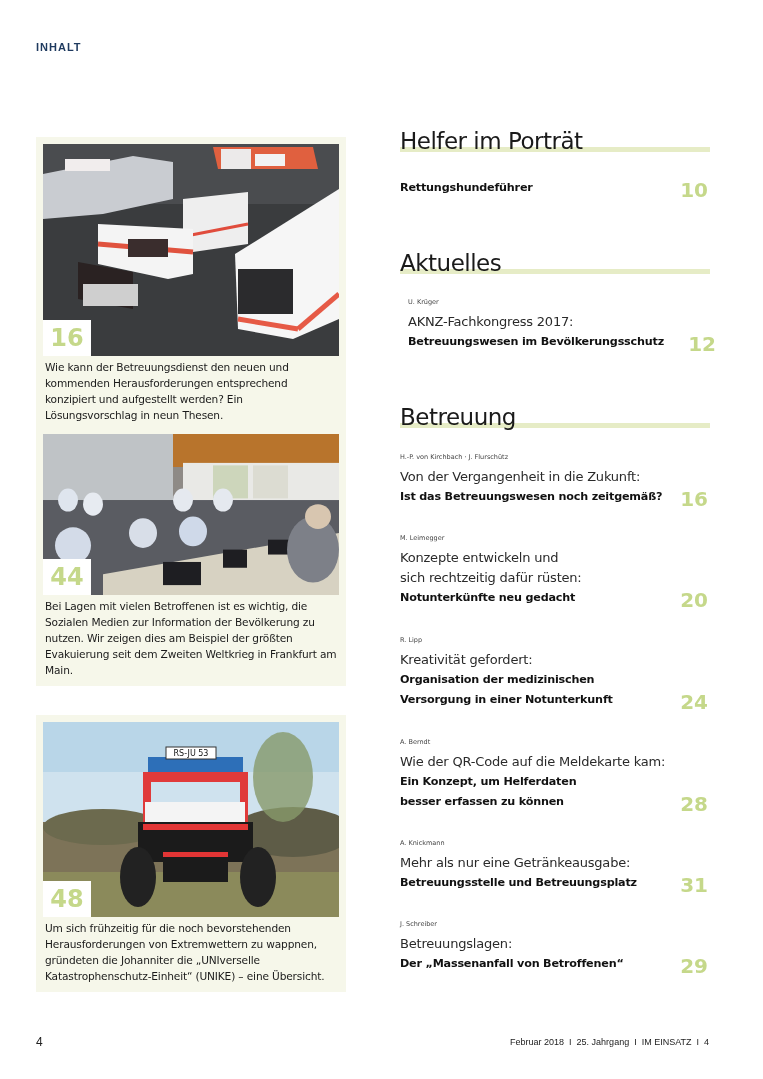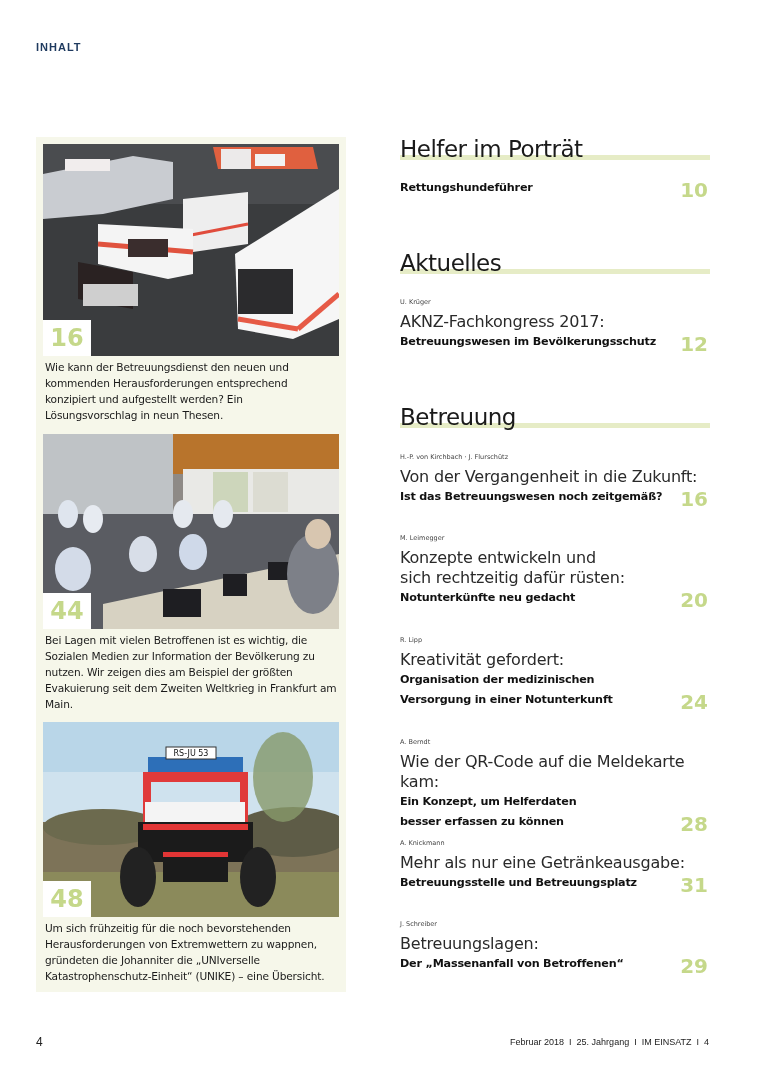--- a/index.html
+++ b/index.html
@@ -39,21 +39,21 @@
     color: #1a1a1a; letter-spacing: -0.5px; line-height: 30px; position: relative; z-index: 2;
   }
   .cat .rule {
     position: absolute; left: 0; right: 0; height: 5px; background: #e6ecc6; top: 21px; z-index: 1;
   }
   .entry { position: absolute; left: 400px; width: 310px; }
   .entry .author {
     font-family: "DejaVu Sans", sans-serif; font-size: 6.5px; color: #444; margin-bottom: 6px;
   }
   .entry .kicker {
-    font-family: "DejaVu Sans", sans-serif; font-size: 16px; color: #2a2a2a; line-height: 20px;
+    font-family: "DejaVu Sans", sans-serif; font-size: 13px; color: #2a2a2a; line-height: 20px;
     letter-spacing: -0.2px;
   }
   .entry .headline {
     font-family: "DejaVu Sans", sans-serif; font-size: 11.2px; font-weight: bold; color: #111; line-height: 20px;
     letter-spacing: -0.2px;
   }
   .entry .page {
     position: absolute; right: 2px; bottom: -4px;
     font-family: "DejaVu Sans", sans-serif; font-weight: bold; font-size: 20px; color: #c5d88a;
   }
@@ -91,21 +91,21 @@
       <rect x="195" y="125" width="55" height="45" fill="#2b2b2d"></rect>
       <line x1="195" y1="175" x2="255" y2="185" stroke="#e65a46" stroke-width="5"></line>
       <line x1="255" y1="185" x2="296" y2="150" stroke="#e65a46" stroke-width="5"></line>
     </svg>
     <div class="num-badge">16</div>
   </div>
   <div class="caption">Wie kann der Betreuungsdienst den neuen und kommenden Herausforderungen entsprechend konzipiert und aufgestellt werden? Ein Lösungsvorschlag in neun Thesen.</div>
 </div>
 
 <div class="card" style="top:427px;">
-  <div class="photo" style="height:195px;">
+  <div class="photo" style="height:161px;">
     <svg viewBox="0 0 296 195" preserveAspectRatio="none">
       <rect width="296" height="195" fill="#8e8a86"></rect>
       <rect x="0" y="0" width="130" height="80" fill="#bfc3c6"></rect>
       <rect x="130" y="0" width="166" height="40" fill="#b8742c"></rect>
       <rect x="140" y="35" width="156" height="50" fill="#e9e9e6"></rect>
       <rect x="170" y="38" width="35" height="40" fill="#cdd6bb"></rect>
       <rect x="210" y="38" width="35" height="40" fill="#dcdcd2"></rect>
       <rect x="0" y="80" width="296" height="115" fill="#5a5c62"></rect>
       <ellipse cx="25" cy="80" rx="10" ry="14" fill="#dfe5ee"></ellipse>
       <ellipse cx="50" cy="85" rx="10" ry="14" fill="#e7ebf1"></ellipse>
@@ -148,34 +148,34 @@
       <rect x="120" y="130" width="65" height="30" fill="#1b1b1b"></rect>
       <rect x="120" y="130" width="65" height="5" fill="#e23535"></rect>
       <ellipse cx="95" cy="155" rx="18" ry="30" fill="#222"></ellipse>
       <ellipse cx="215" cy="155" rx="18" ry="30" fill="#222"></ellipse>
     </svg>
     <div class="num-badge">48</div>
   </div>
   <div class="caption">Um sich frühzeitig für die noch bevorstehenden Herausforderungen von Extremwettern zu wappnen, gründeten die Johanniter die „UNIverselle Katastrophenschutz-Einheit“ (UNIKE) – eine Übersicht.</div>
 </div>
 
-<div class="cat" style="top:134px;">
+<div class="cat" style="top:126px;">
   <div class="cat-title">Helfer im Porträt</div>
   <div class="rule"></div>
 </div>
 <div class="entry" style="top:178px;">
   <div class="headline">Rettungshundeführer</div>
   <div class="page">10</div>
 </div>
 
 <div class="cat" style="top:248px;">
   <div class="cat-title">Aktuelles</div>
   <div class="rule"></div>
 </div>
-<div class="entry" style="top:298px;">
+<div class="entry" style="top:298px;margin-left:8px;">
   <div class="author">U. Krüger</div>
   <div class="kicker">AKNZ-Fachkongress 2017:</div>
   <div class="headline">Betreuungswesen im Bevölkerungsschutz</div>
   <div class="page">12</div>
 </div>
 
 <div class="cat" style="top:402px;">
   <div class="cat-title">Betreuung</div>
   <div class="rule"></div>
 </div>

